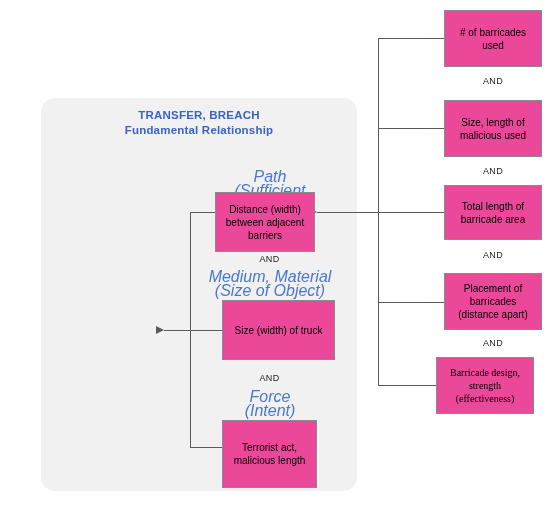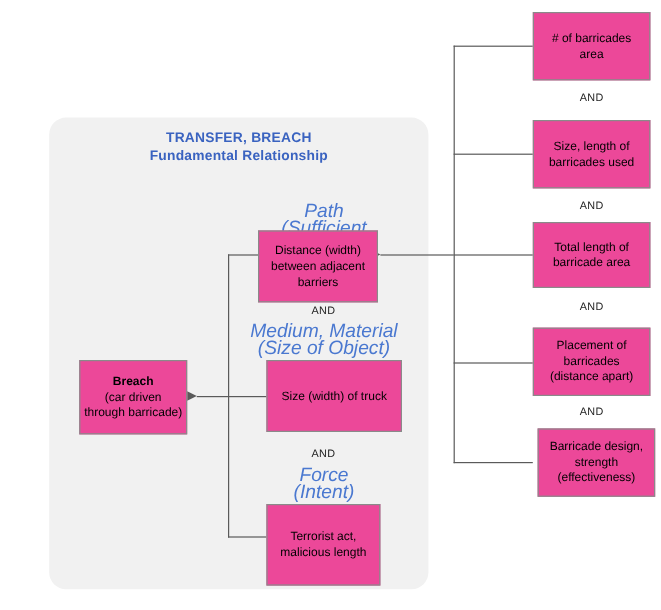--- a/index.html
+++ b/index.html
@@ -124,27 +124,20 @@
     <span>(Size of Object)</span>
   </div>
   <div class="cat" style="left:205px; top:390px; width:130px;">
     <span>Force</span>
     <span>(Intent)</span>
   </div>
 
   <div class="andlbl" style="left:222px; top:254px; width:95px;">AND</div>
   <div class="andlbl" style="left:222px; top:373px; width:95px;">AND</div>
 
-  <div class="box" style="left:66px; top:300px; width:90px; height:62px;">
-    <div class="inner">
-      <span class="b">Breach</span>
-      <span>(car driven</span>
-      <span>through barricade)</span>
-    </div>
-  </div>
 
   <div class="box" style="left:215px; top:192px; width:100px; height:60px;">
     <div class="inner">
       <span>Distance (width)</span>
       <span>between adjacent</span>
       <span>barriers</span>
     </div>
   </div>
   <div class="box" style="left:222px; top:300px; width:113px; height:60px;">
     <div class="inner">
@@ -154,29 +147,29 @@
   <div class="box" style="left:222px; top:420px; width:95px; height:68px;">
     <div class="inner">
       <span>Terrorist act,</span>
       <span>malicious length</span>
     </div>
   </div>
 
   <div class="box" style="left:444px; top:10px; width:98px; height:57px;">
     <div class="inner">
       <span># of barricades</span>
-      <span>area</span>
+      <span>used</span>
     </div>
   </div>
   <div class="andlbl" style="left:444px; top:76px; width:98px;">AND</div>
 
   <div class="box" style="left:444px; top:100px; width:98px; height:57px;">
     <div class="inner">
       <span>Size, length of</span>
-      <span>barricades used</span>
+      <span>malicious used</span>
     </div>
   </div>
   <div class="andlbl" style="left:444px; top:166px; width:98px;">AND</div>
 
   <div class="box" style="left:444px; top:185px; width:98px; height:55px;">
     <div class="inner">
       <span>Total length of</span>
       <span>barricade area</span>
     </div>
   </div>
@@ -184,21 +177,21 @@
 
   <div class="box" style="left:444px; top:273px; width:98px; height:57px;">
     <div class="inner">
       <span>Placement of</span>
       <span>barricades</span>
       <span>(distance apart)</span>
     </div>
   </div>
   <div class="andlbl" style="left:444px; top:338px; width:98px;">AND</div>
 
-  <div class="box" style="left:448px; top:357px; width:98px; height:57px;">
+  <div class="box" style="left:436px; top:357px; width:98px; height:57px;font-family:Liberation Serif, serif;">
     <div class="inner">
       <span>Barricade design,</span>
       <span>strength</span>
       <span>(effectiveness)</span>
     </div>
   </div>
 
 </div>
 
 </body></html>

